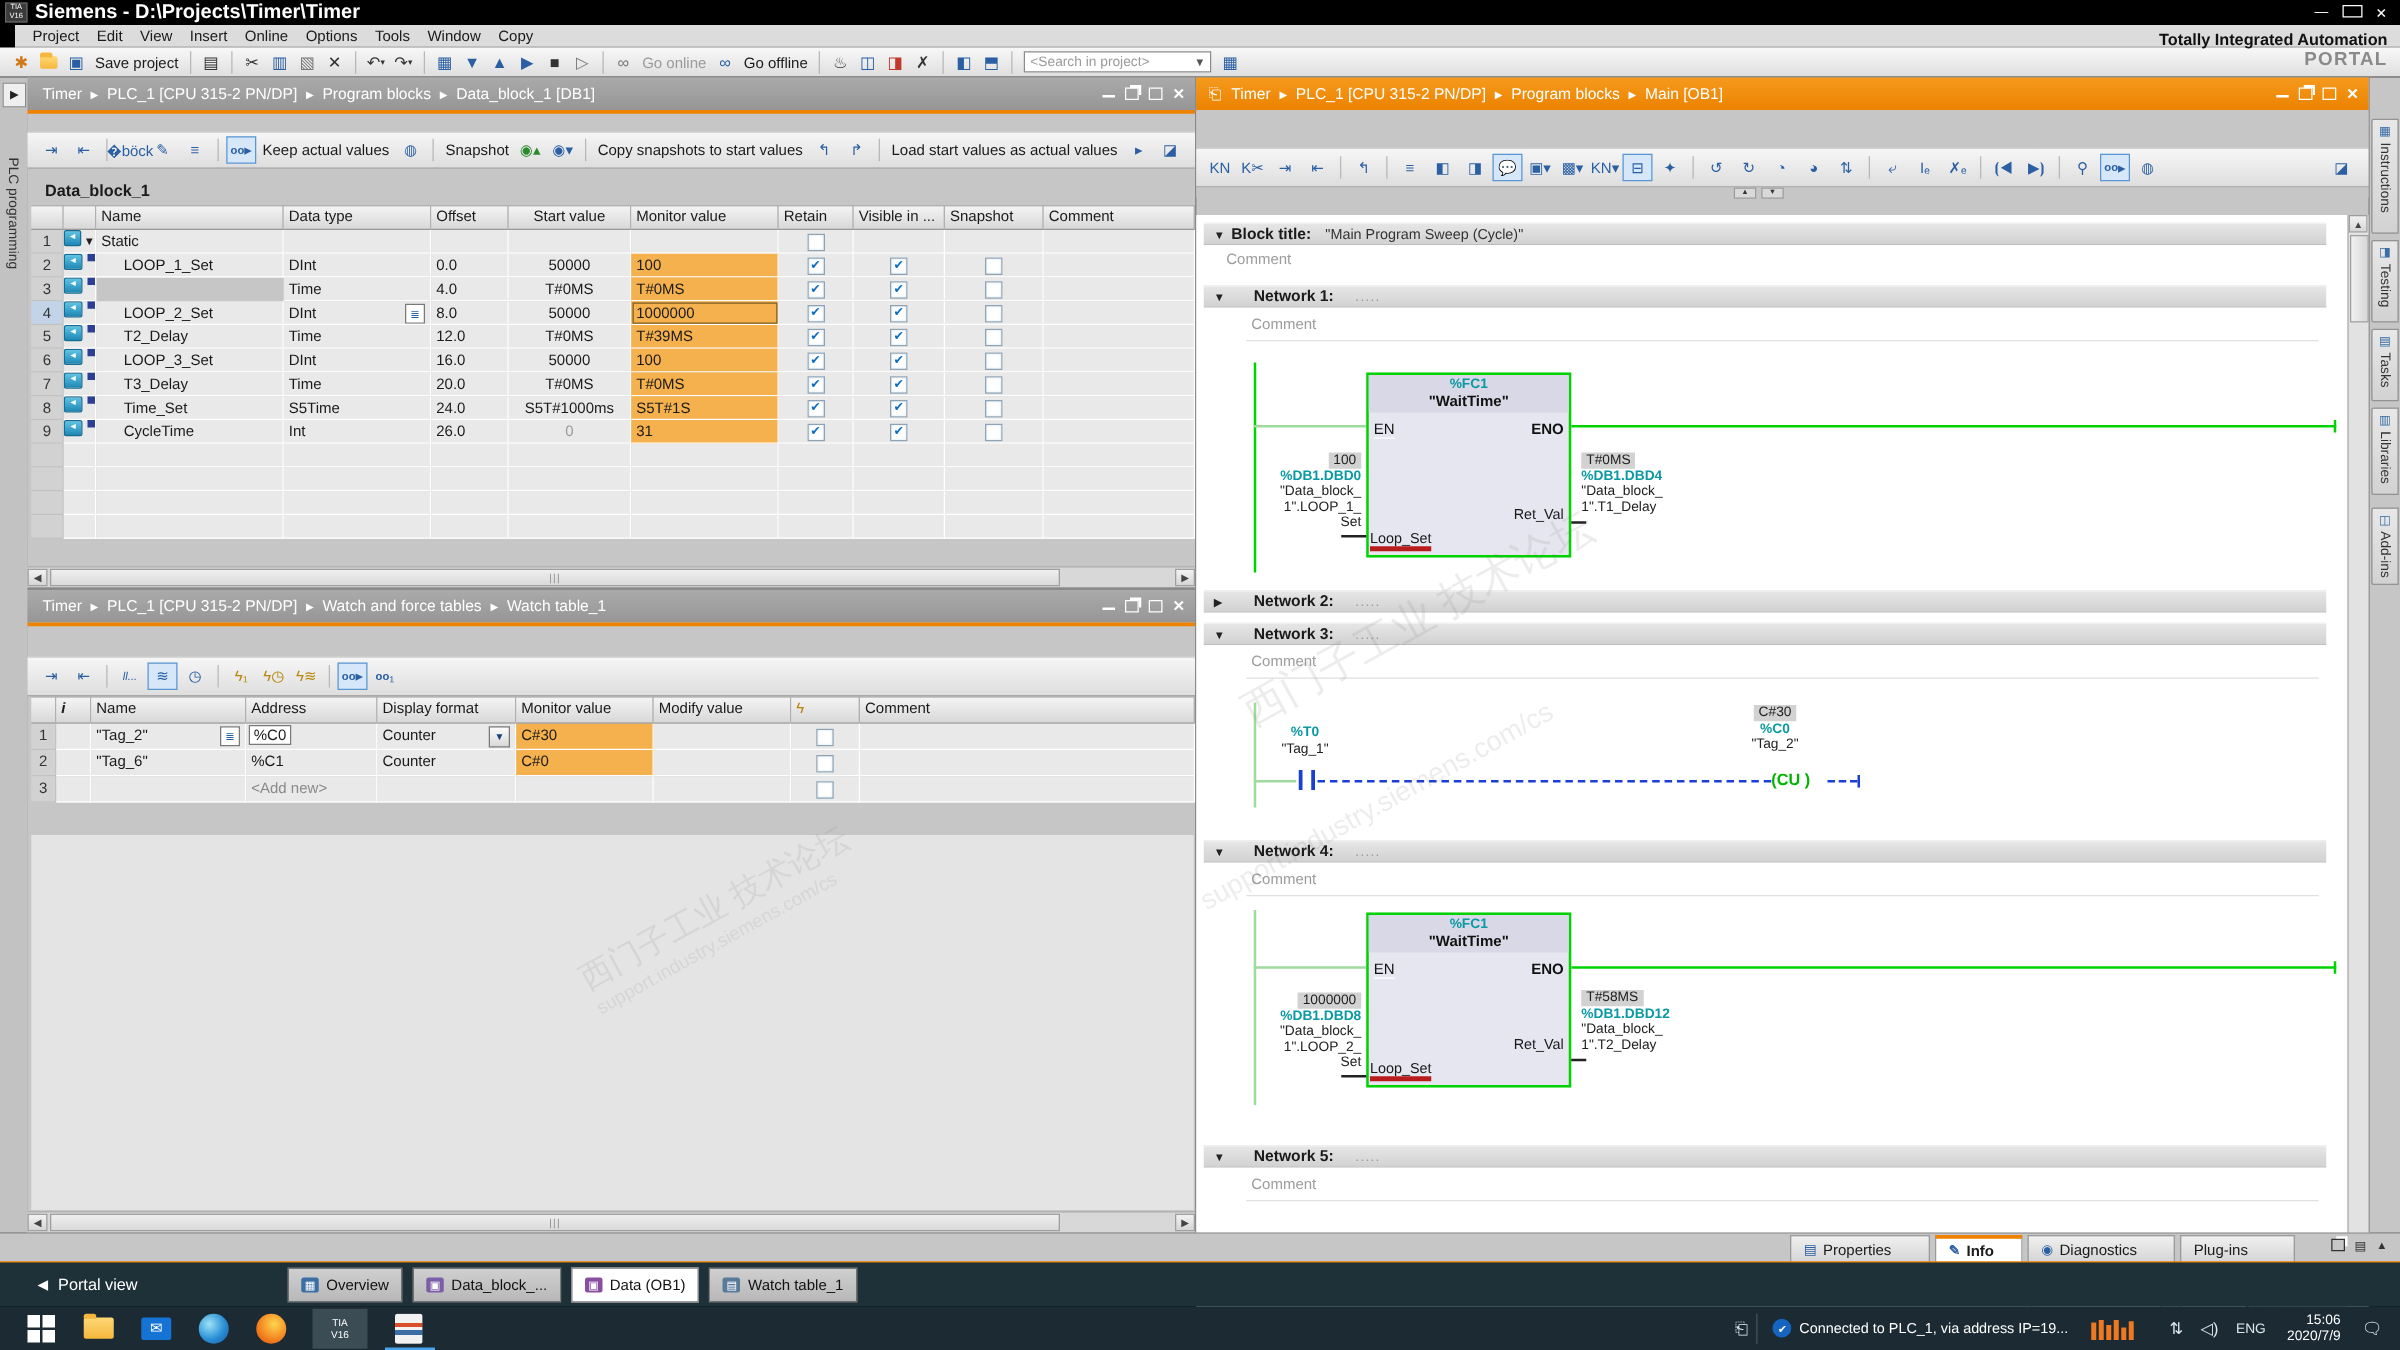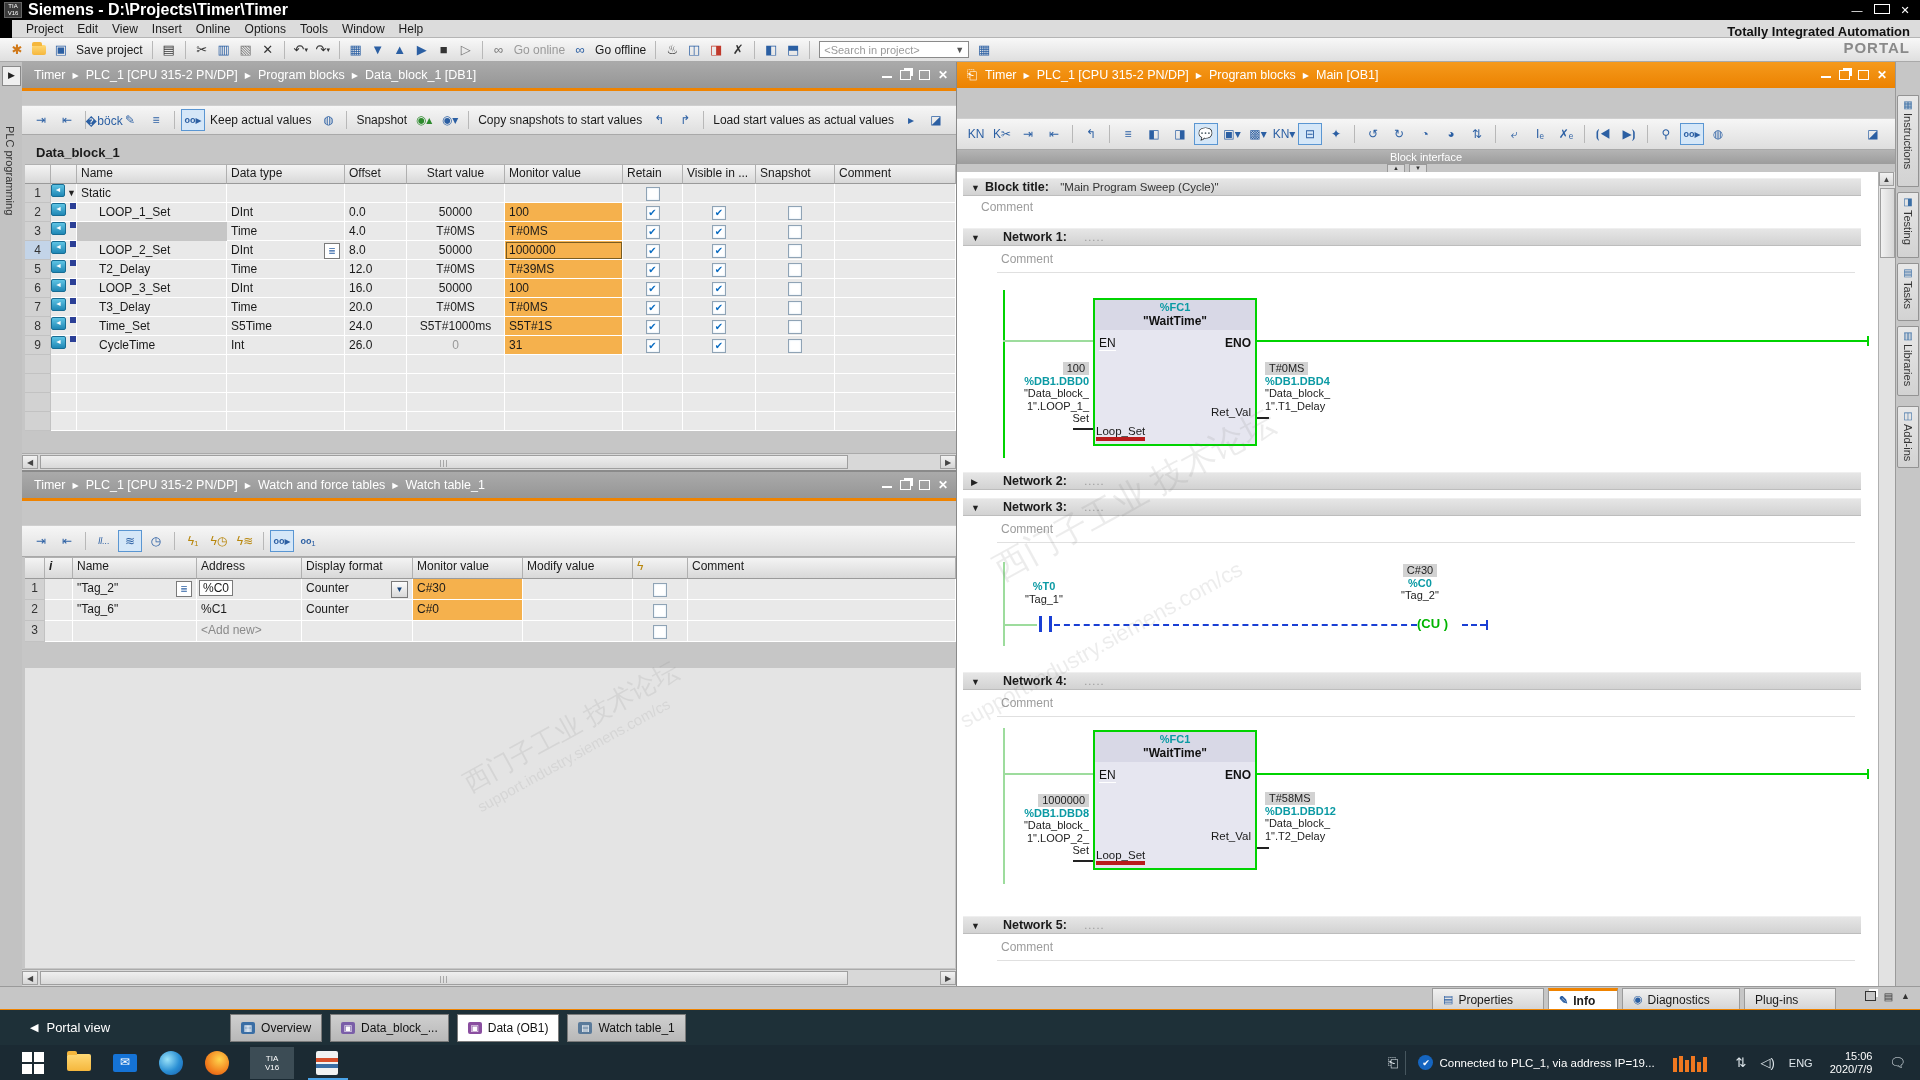--- a/index.html
+++ b/index.html
@@ -191,21 +191,21 @@
 
 <div id="menubar" class="r">
   <span>Project</span>
   <span>Edit</span>
   <span>View</span>
   <span>Insert</span>
   <span>Online</span>
   <span>Options</span>
   <span>Tools</span>
   <span>Window</span>
-  <span>Help</span>
+  <span>Copy</span>
 </div>
 <div id="brand" class="r">
   <div class="b1">Totally Integrated Automation</div>
   <div class="b2">PORTAL</div>
 </div>
 
 <div id="toolbar" class="r">
   <span class="mi or">✱</span>
   <span class="mi">
       <span class="folder" style="width:14px;height:10px;"></span>
@@ -721,21 +721,20 @@
     <span class="ico20">✗ₑ</span>
     <span class="tsep"></span>
     <span class="ico20">⦗◀</span>
     <span class="ico20">▶⦘</span>
     <span class="tsep"></span>
     <span class="ico20 or">⚲</span>
     <span class="ico20 act"><b style="font-size:9px;">oo</b>▸</span>
     <span class="ico20 gy">◍</span>
     <span class="ico20" style="margin-left:auto;margin-right:10px;">◪</span>
   </div>
-  <div id="ifacebar">Block interface</div>
   <div id="splitter">
     <span class="sp" style="left:430px;">▲</span>
     <span class="sp" style="left:452px;">▼</span>
   </div>
 
   <div id="editor">
 
     <div class="wm" style="left:20px;top:300px;font-size:34px;">西门子工业 技术论坛</div>
     <div class="wm" style="left:-15px;top:460px;font-size:22px;">support.industry.siemens.com/cs</div>
 

